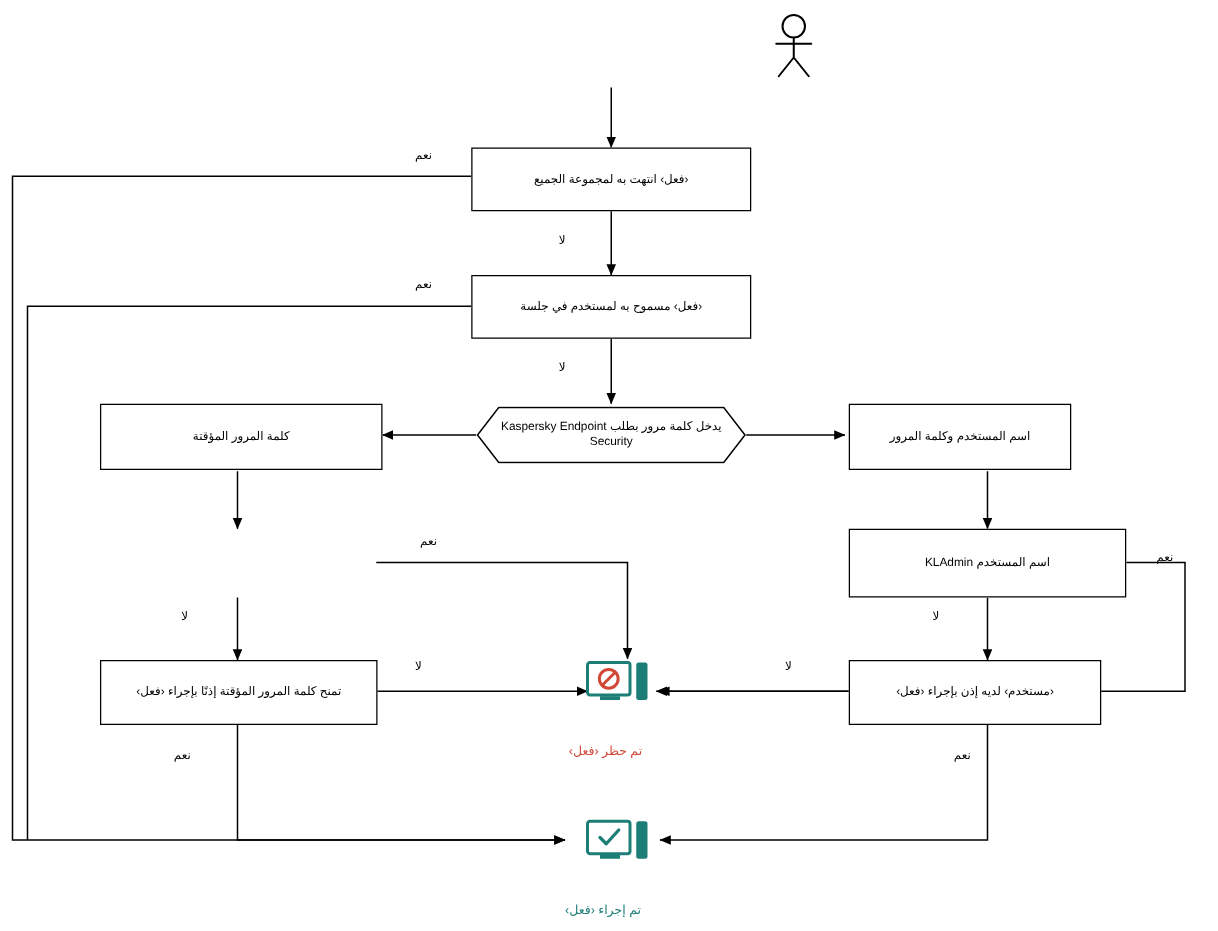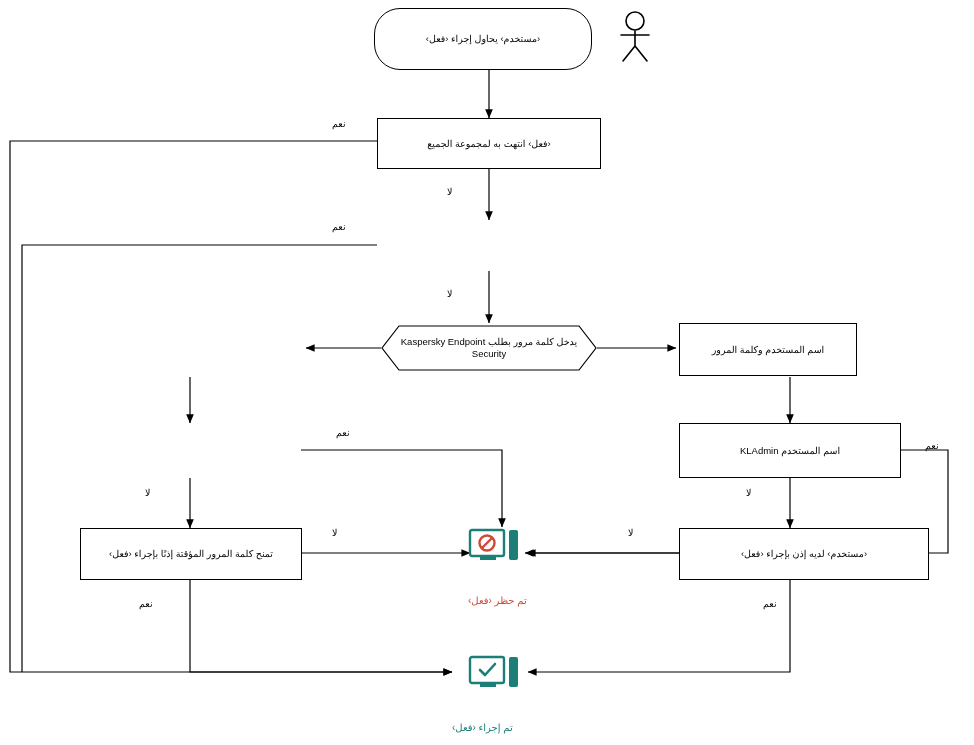--- a/index.html
+++ b/index.html
@@ -133,66 +133,69 @@
     </g>
   </svg>
 
   <div class="icon-wrap" style="left:608px; top:8px; width:54px; height:56px;">
     <svg width="54" height="56" viewBox="0 0 54 56">
       <circle cx="27" cy="13" r="9" fill="none" stroke="#000" stroke-width="1.6"></circle>
       <path d="M27 23 L27 38 M27 38 L15 53 M27 38 L39 53 M13 27 L41 27" fill="none" stroke="#000" stroke-width="1.6" stroke-linecap="round"></path>
     </svg>
   </div>
 
-  <div class="node terminator" style="left:374px; top:8px; width:218px; height:62px;">
-    <span>‏‹مستخدم› يحاول إجراء ‹فعل›</span>
-  </div>
 
   <div class="node" style="left:377px; top:118px; width:224px; height:51px;">
     <span>‏‹فعل› انتهت به لمجموعة الجميع</span>
   </div>
 
+  <div class="node" style="left:377px; top:220px; width:224px; height:51px;">
+    <span>‏‹فعل› مسموح به لمستخدم في جلسة</span>
+  </div>
 
   <div class="node hexagon" style="left:381px; top:325px; width:216px; height:46px;">
     <div class="hexwrap">
       <svg width="216" height="46" viewBox="0 0 216 46" preserveAspectRatio="none">
         <polygon points="18,1 198,1 215,23 198,45 18,45 1,23" fill="#fff" stroke="#000" stroke-width="1.2"></polygon>
       </svg>
       <div class="hextext">‏يدخل كلمة مرور بطلب Kaspersky Endpoint Security</div>
     </div>
   </div>
 
+  <div class="node" style="left:80px; top:323px; width:226px; height:53px;">
+    <span>‏كلمة المرور المؤقتة</span>
+  </div>
 
   <div class="node" style="left:679px; top:323px; width:178px; height:53px;">
     <span>‏اسم المستخدم وكلمة المرور</span>
   </div>
 
 
   <div class="node" style="left:679px; top:423px; width:222px; height:55px;">
     <span>‏اسم المستخدم KLAdmin</span>
   </div>
 
   <div class="node" style="left:80px; top:528px; width:222px; height:52px;">
     <span>‏تمنح كلمة المرور المؤقتة إذنًا بإجراء ‹فعل›</span>
   </div>
 
-  <div class="node" style="left:679px; top:528px; width:250px; height:52px;">
+  <div class="node" style="left:679px; top:528px; width:202px; height:52px;">
     <span>‏‹مستخدم› لديه إذن بإجراء ‹فعل›</span>
   </div>
 
   <div class="icon-wrap" style="left:468px; top:528px; width:56px; height:38px;">
     <svg width="56" height="38" viewBox="0 0 56 38">
       <rect x="2" y="2" width="34" height="26" rx="2" fill="none" stroke="#1c7e76" stroke-width="2.4"></rect>
       <rect x="12" y="29" width="16" height="3" fill="#1c7e76"></rect>
       <rect x="41" y="2" width="9" height="30" rx="2" fill="#1c7e76"></rect>
       <circle cx="19" cy="15" r="7.5" fill="#ffffff" stroke="#d14836" stroke-width="2.4"></circle>
       <line x1="14" y1="20" x2="24" y2="10" stroke="#d14836" stroke-width="2.4"></line>
     </svg>
   </div>
-  <div class="caption blocked" style="left:468px; top:595px;">‏تم حظر ‹فعل›</div>
+  <div class="caption blocked" style="left:455px; top:595px;">‏تم حظر ‹فعل›</div>
 
   <div class="icon-wrap" style="left:468px; top:655px; width:56px; height:38px;">
     <svg width="56" height="38" viewBox="0 0 56 38">
       <rect x="2" y="2" width="34" height="26" rx="2" fill="none" stroke="#1c7e76" stroke-width="2.4"></rect>
       <rect x="12" y="29" width="16" height="3" fill="#1c7e76"></rect>
       <rect x="41" y="2" width="9" height="30" rx="2" fill="#1c7e76"></rect>
       <path d="M12 15 L17 20 L27 9" fill="none" stroke="#1c7e76" stroke-width="2.6" stroke-linecap="round" stroke-linejoin="round"></path>
     </svg>
   </div>
   <div class="caption allowed" style="left:452px; top:722px;">‏تم إجراء ‹فعل›</div>

